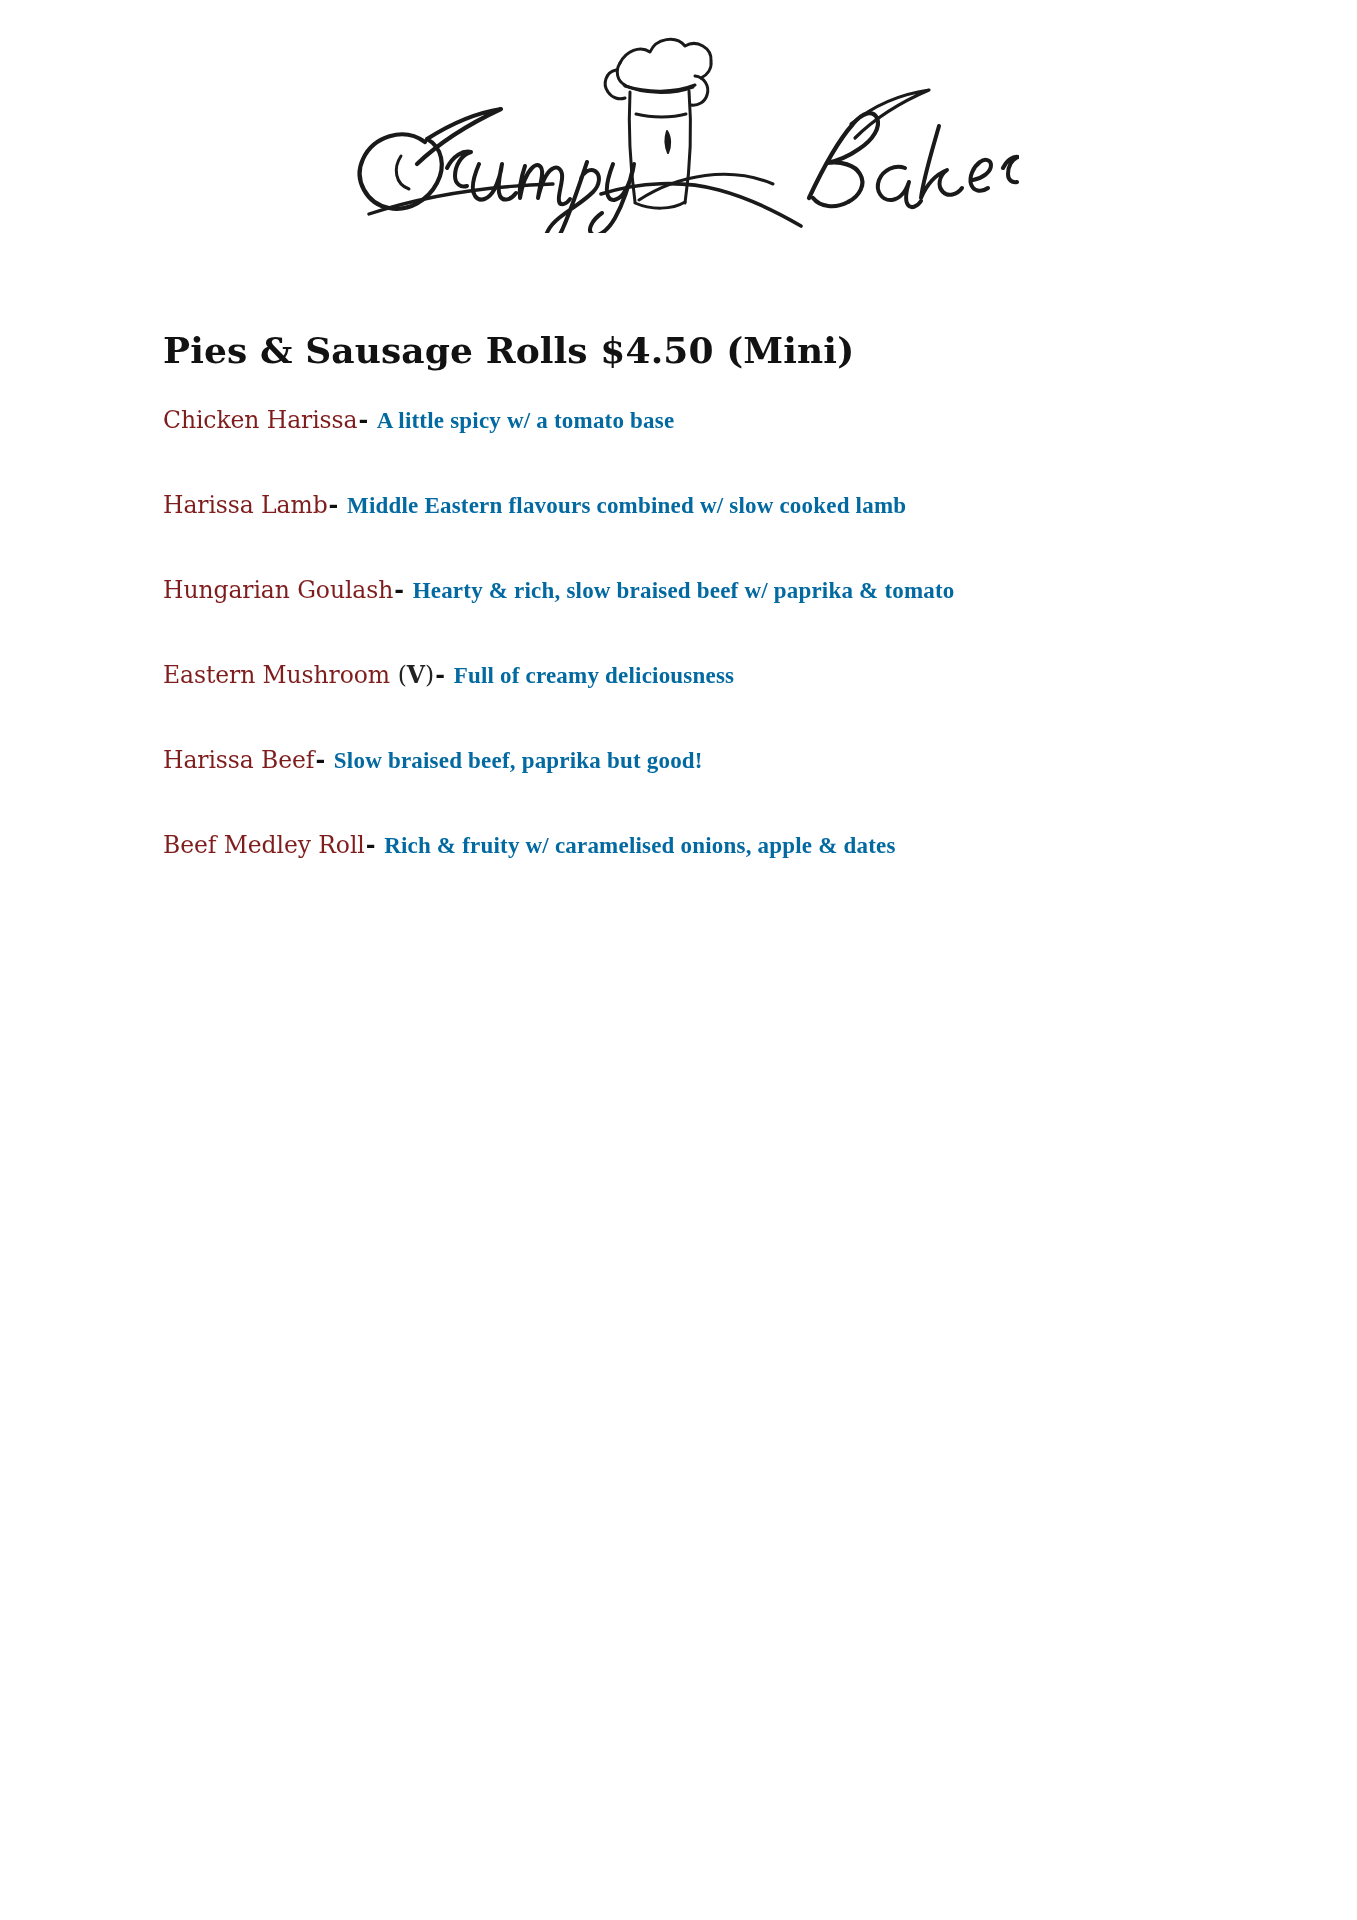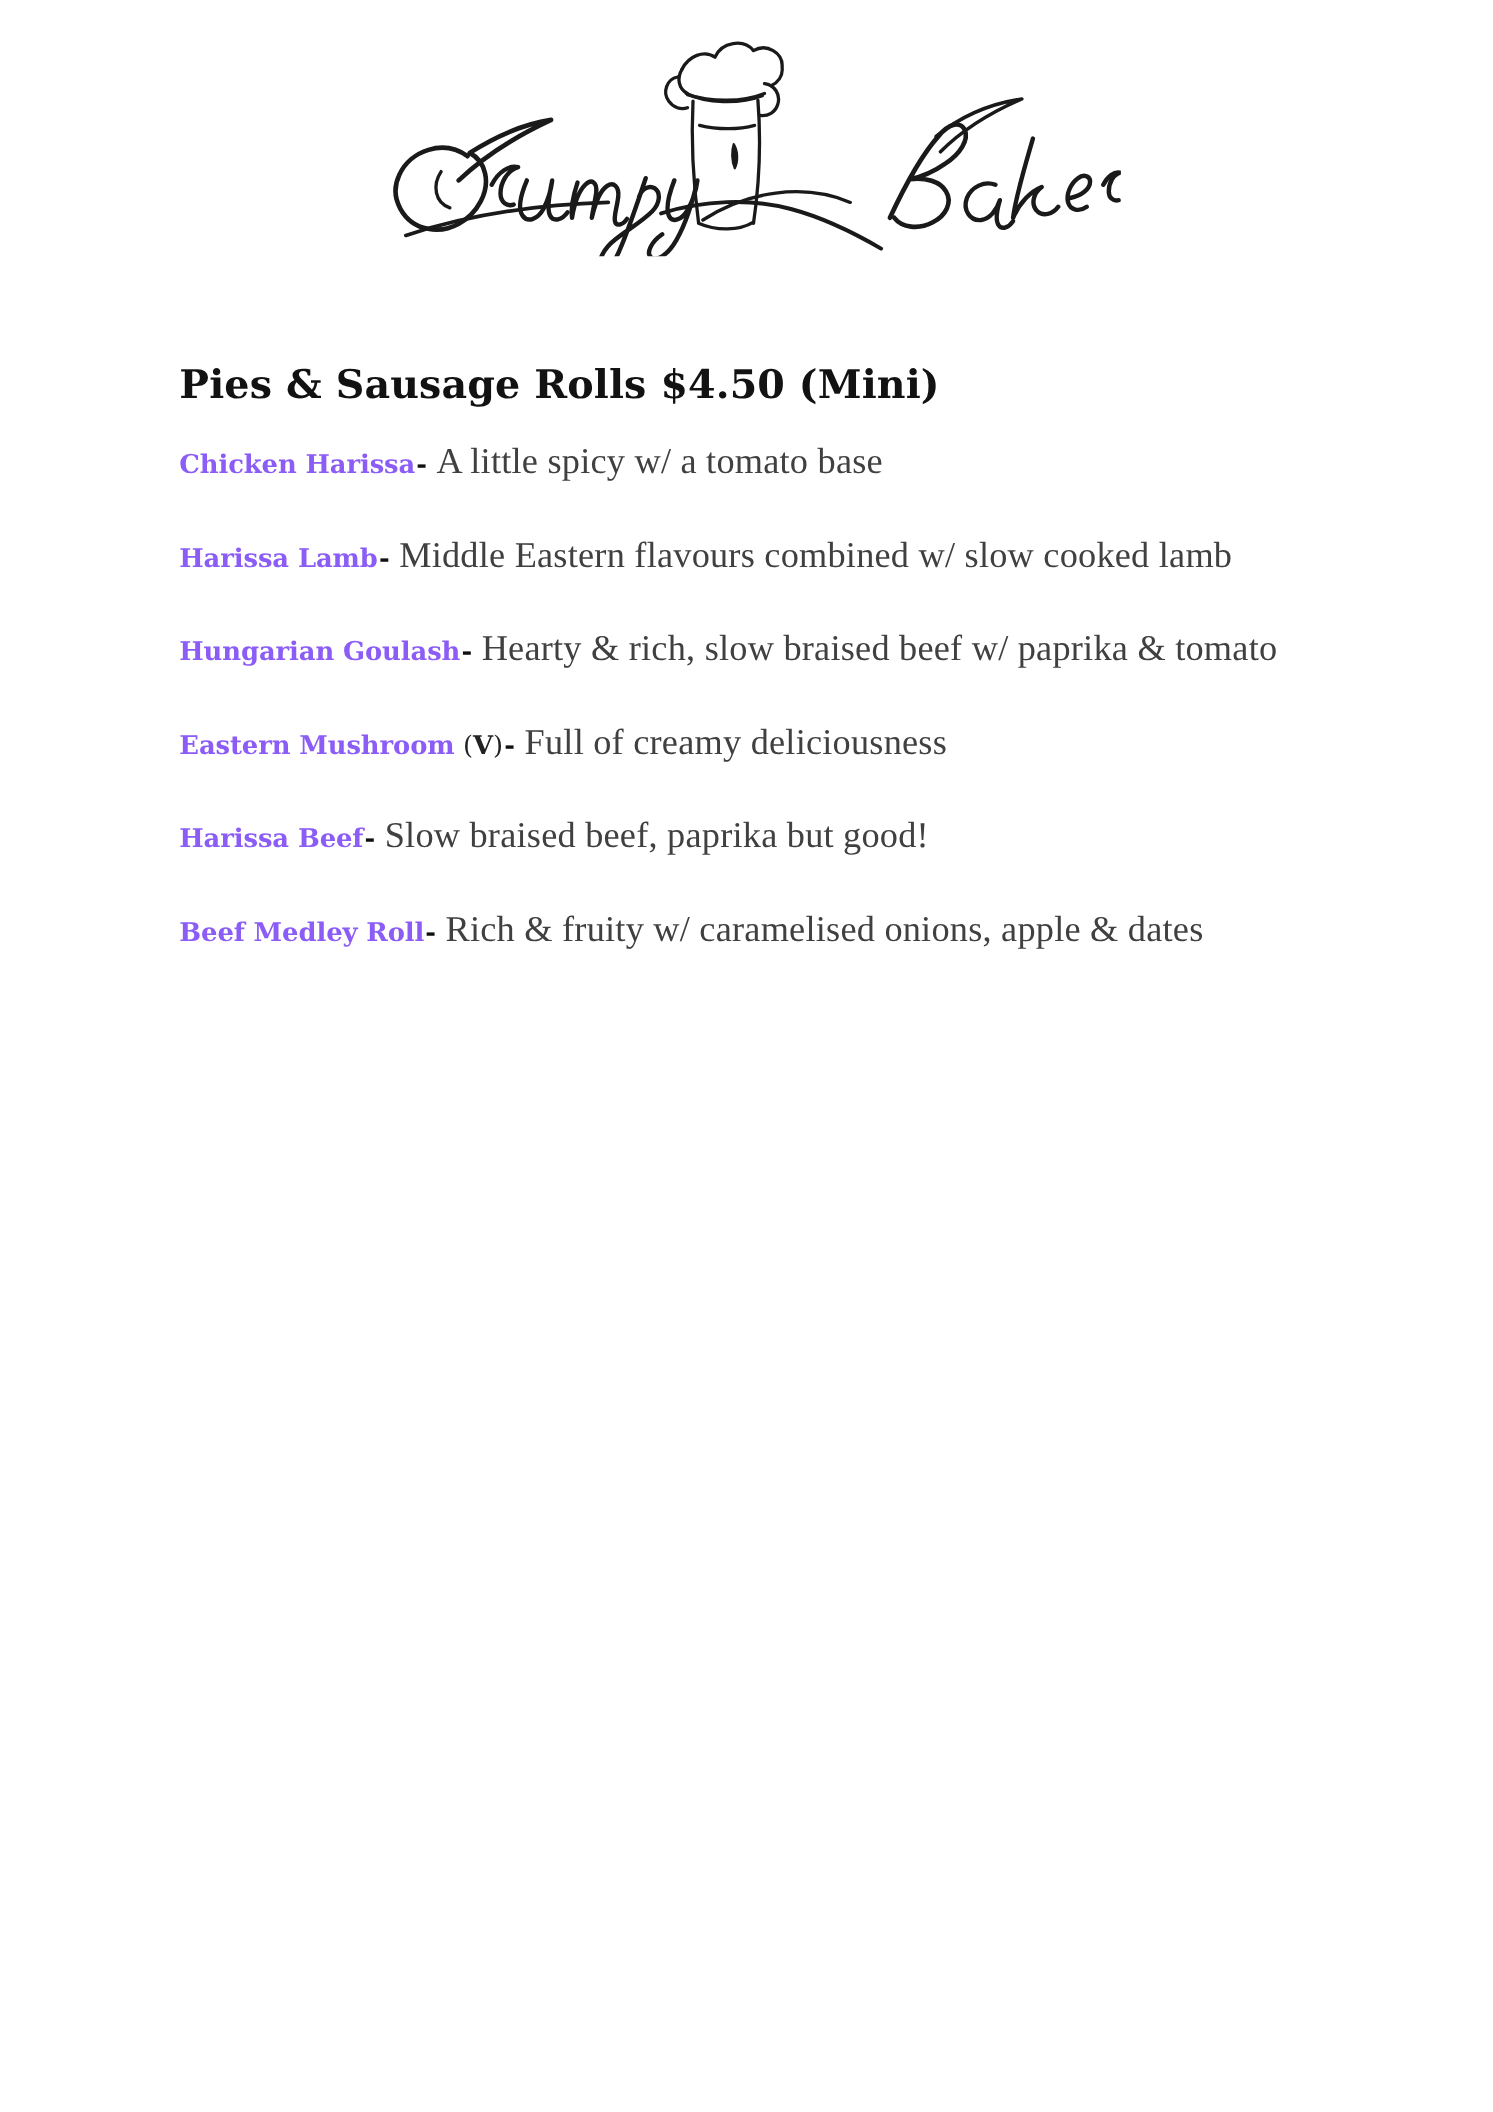--- a/index.html
+++ b/index.html
@@ -72,48 +72,48 @@
   }
   .menu-item {
     height: 85px;
     font-size: 24px;
     line-height: 30px;
     white-space: nowrap;
     color: #1d1d1d;
   }
   .item-name {
     font-family: "DejaVu Serif", "Liberation Serif", serif;
-    font-weight: 700;
+    font-weight: 400;
     font-size: 23.5px;
     letter-spacing: -0.1px;
-    color: #8b5cf6;
+    color: #7f1d1d;
     margin-top: 32px;
   }
   .item-veg {
     font-family: "DejaVu Serif", "Liberation Serif", serif;
     font-weight: 400;
     font-size: 23.5px;
     color: #222;
   }
   .item-veg b {
     font-weight: 700;
   }
   .item-sep {
     font-family: "DejaVu Serif", "Liberation Serif", serif;
     font-weight: 700;
     font-size: 23.5px;
     color: #0f0f0f;
     padding: 0 1px;
   }
   .item-desc {
     font-family: "Liberation Serif", "DejaVu Serif", serif;
-    font-weight: 400;
-    font-size: 33px;
+    font-weight: 700;
+    font-size: 23px;
     letter-spacing: 0.2px;
-    color: #404040;
+    color: #0369a1;
   }
 </style>
 </head>
 <body>
 
 <div class="page">
 
   <div class="logo-block">
     <svg class="logo-svg" viewBox="0 0 680 215" xmlns="http://www.w3.org/2000/svg">
       <g fill="none" stroke="#1a1a1a" stroke-linecap="round" stroke-linejoin="round">

